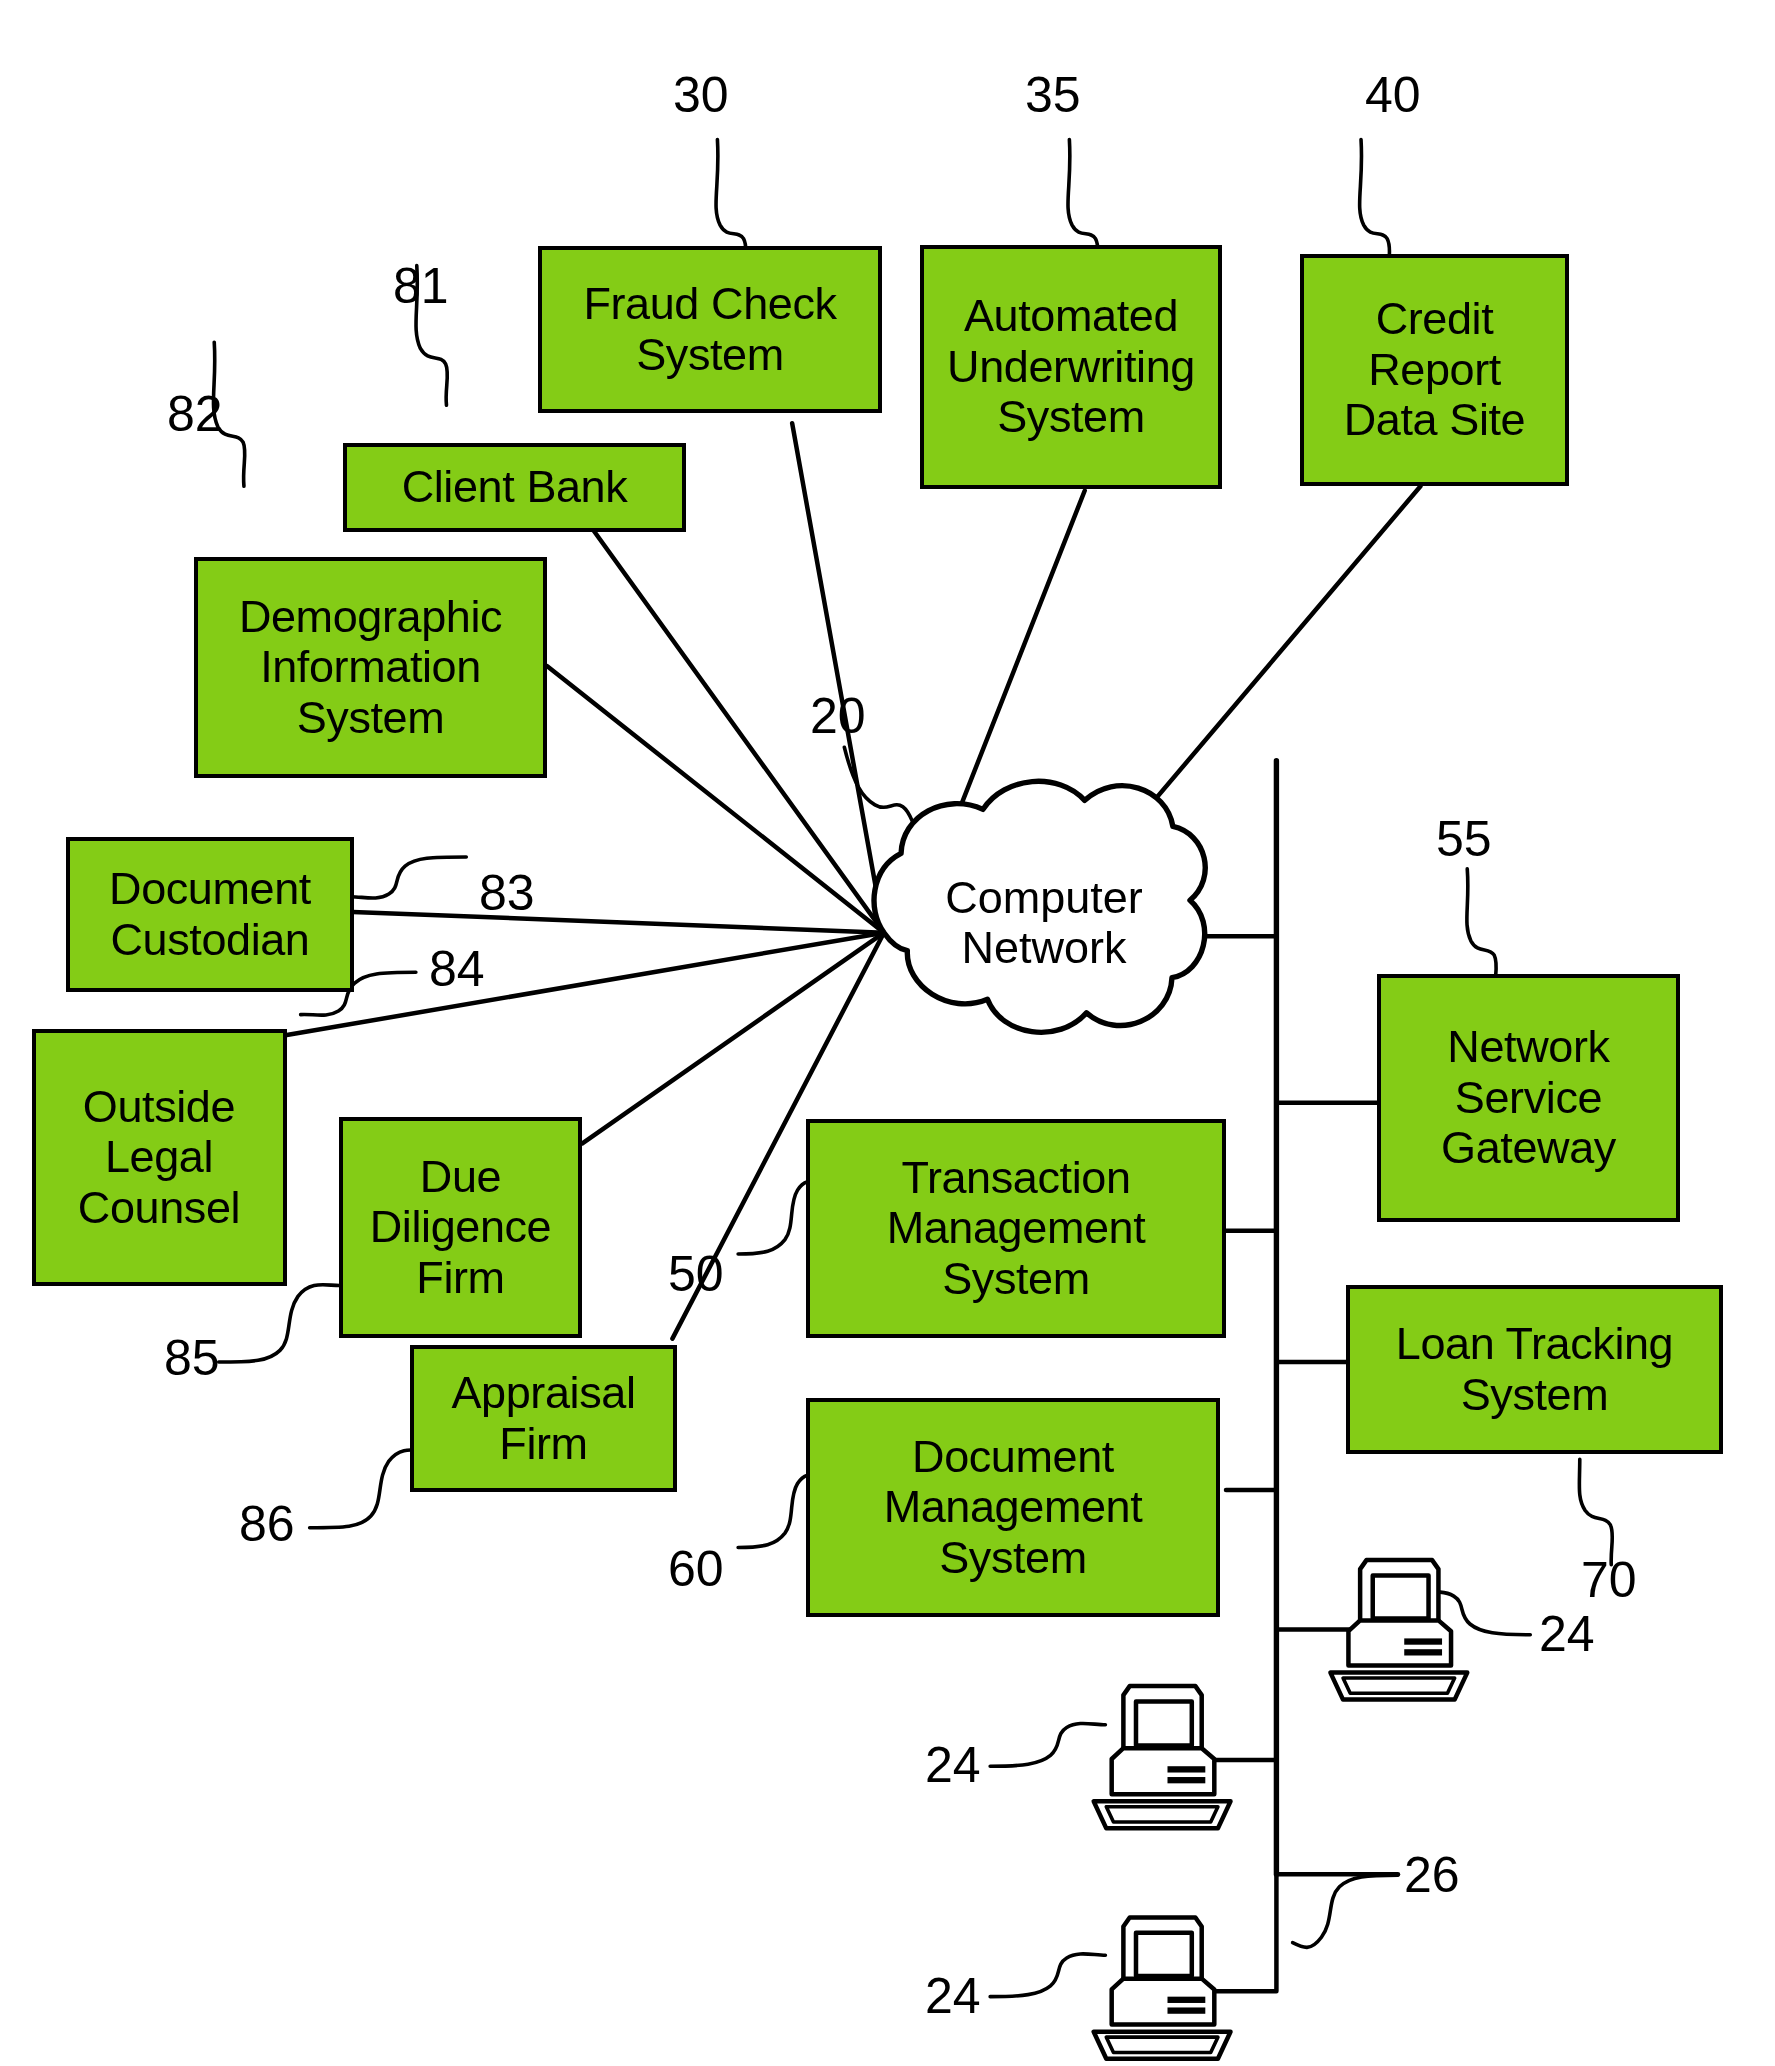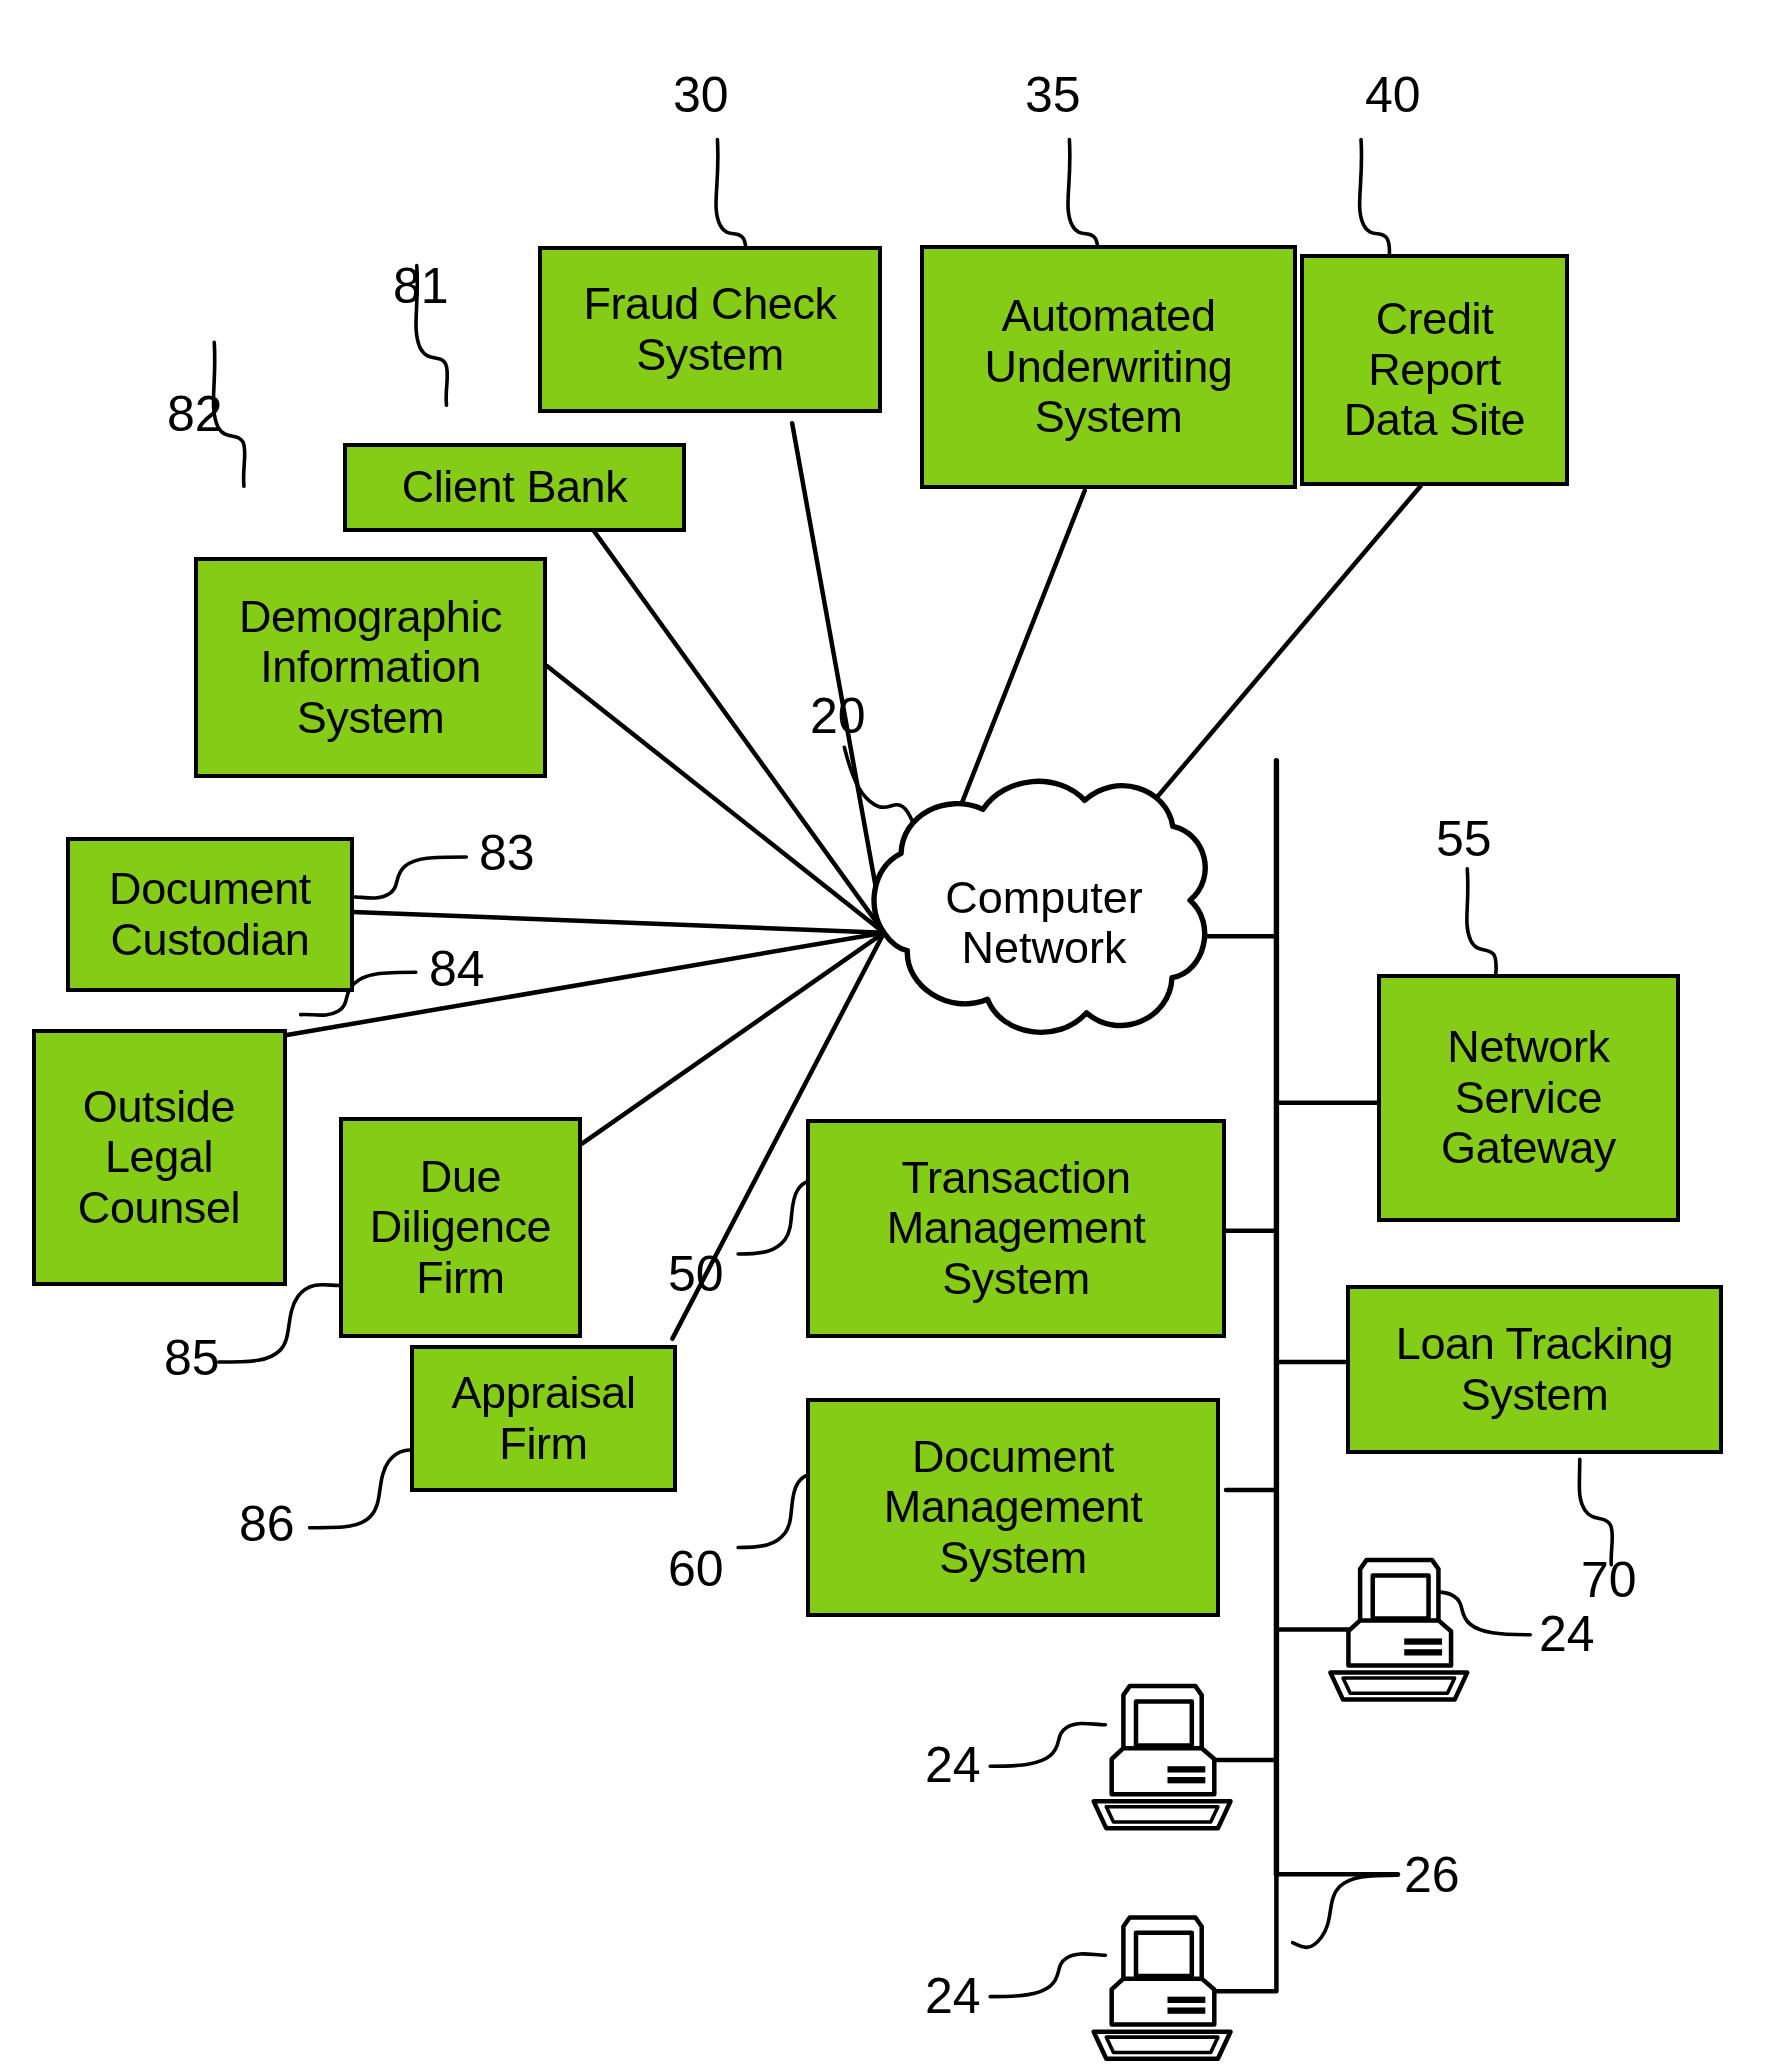--- a/index.html
+++ b/index.html
@@ -164,21 +164,21 @@
       <path d="M 1229 2263 L 1353 2263 L 1345 2280 L 1237 2280 Z" fill="#fff" stroke-width="4"></path>
     </g>
 
   </svg>
 
   <div class="node-box" style="left:538px; top:246px; width:344px; height:167px;">
     <span class="node-label">Fraud Check
 System</span>
   </div>
 
-  <div class="node-box" style="left:920px; top:245px; width:377px; height:244px;">
+  <div class="node-box" style="left:920px; top:245px; width:302px; height:244px;">
     <span class="node-label">Automated
 Underwriting
 System</span>
   </div>
 
   <div class="node-box" style="left:1300px; top:254px; width:269px; height:232px;">
     <span class="node-label">Credit
 Report
 Data Site</span>
   </div>
@@ -239,21 +239,21 @@
   </div>
 
   <div class="cloud-text" style="left:900px; top:873px; width:288px;">Computer
 Network</div>
 
   <div class="ref-num" style="left:673px; top:70px;">30</div>
   <div class="ref-num" style="left:1025px; top:70px;">35</div>
   <div class="ref-num" style="left:1317px; top:70px;margin-left:48px;">40</div>
   <div class="ref-num" style="left:393px; top:261px;">81</div>
   <div class="ref-num" style="left:167px; top:389px;">82</div>
-  <div class="ref-num" style="left:479px; top:828px;">83</div>
+  <div class="ref-num" style="left:479px; top:868px;">83</div>
   <div class="ref-num" style="left:429px; top:944px;">84</div>
   <div class="ref-num" style="left:164px; top:1333px;">85</div>
   <div class="ref-num" style="left:239px; top:1499px;">86</div>
   <div class="ref-num" style="left:810px; top:691px;">20</div>
   <div class="ref-num" style="left:668px; top:1249px;">50</div>
   <div class="ref-num" style="left:668px; top:1544px;">60</div>
   <div class="ref-num" style="left:1436px; top:814px;">55</div>
   <div class="ref-num" style="left:1581px; top:1555px;">70</div>
   <div class="ref-num" style="left:1539px; top:1609px;">24</div>
   <div class="ref-num" style="left:925px; top:1740px;">24</div>

